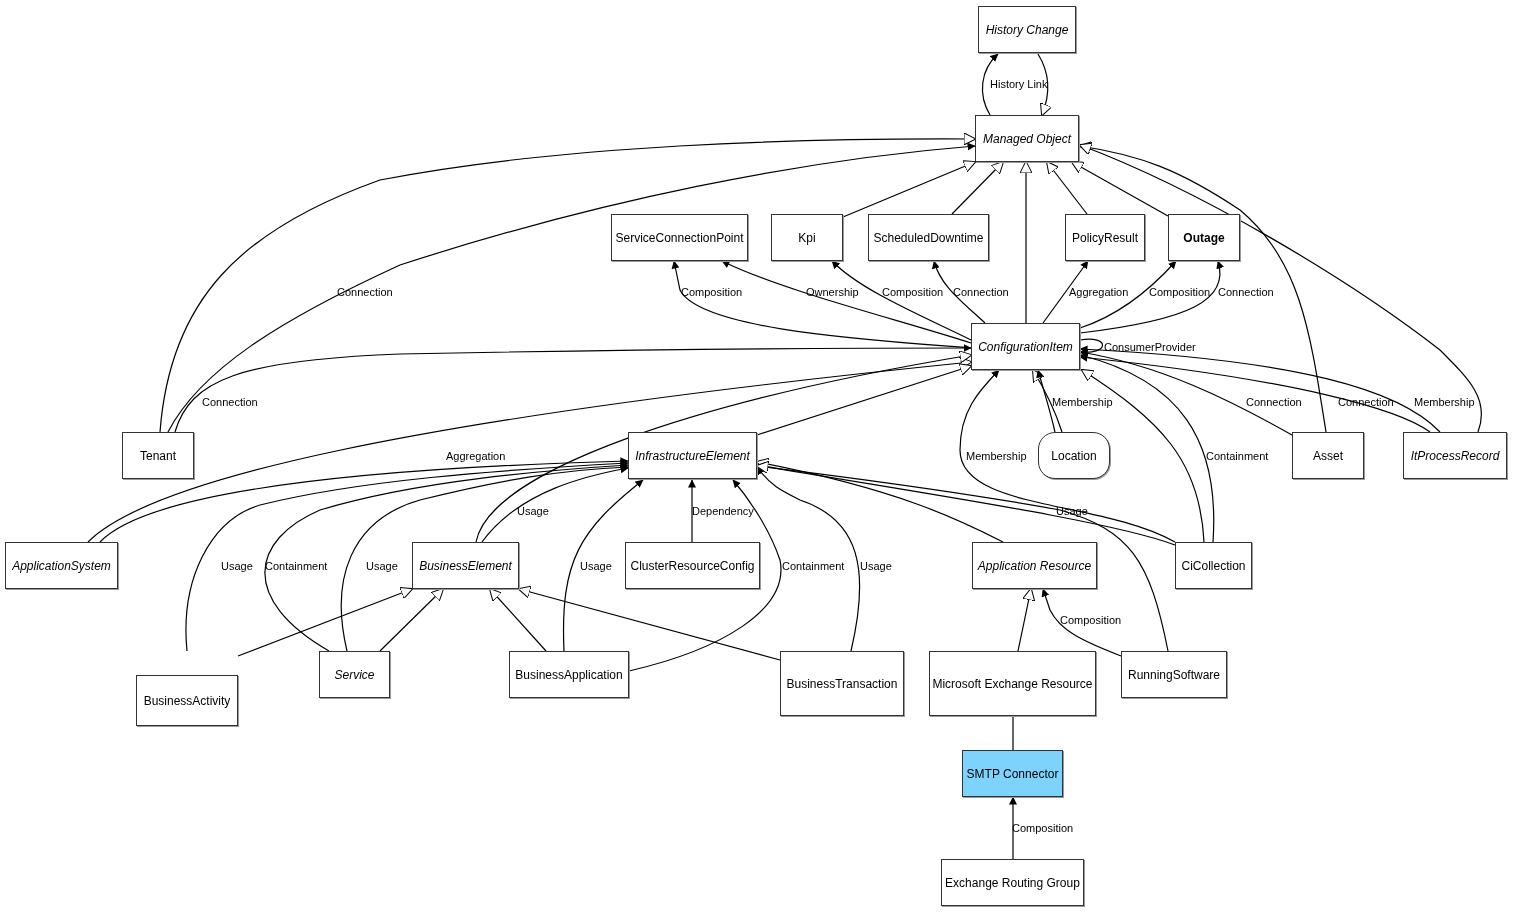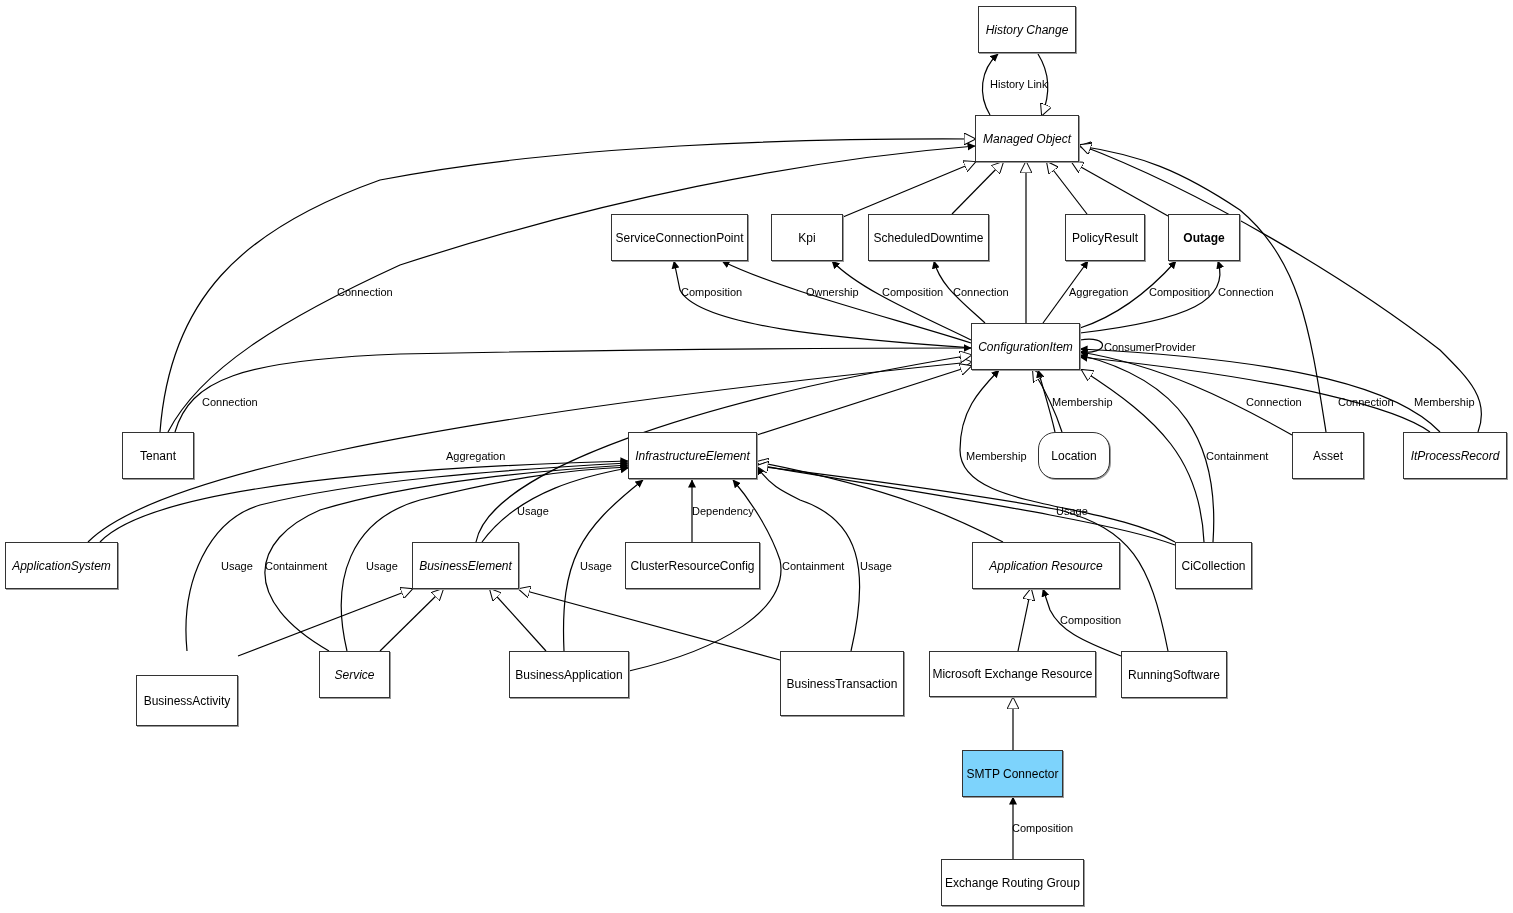--- a/index.html
+++ b/index.html
@@ -124,39 +124,39 @@
     </div>
     <div class="node abstract" style="left: 5px; top: 542px; width: 113px; height: 47px;">
       <span>ApplicationSystem</span>
     </div>
     <div class="node abstract" style="left: 412px; top: 542px; width: 107px; height: 47px;">
       <span>BusinessElement</span>
     </div>
     <div class="node" style="left: 625px; top: 542px; width: 135px; height: 47px;">
       <span>ClusterResourceConfig</span>
     </div>
-    <div class="node abstract" style="left: 972px; top: 542px; width: 148px; height: 47px;">
+    <div class="node abstract" style="left: 972px; top: 542px; width: 125px; height: 47px;">
       <span>Application Resource</span>
     </div>
     <div class="node" style="left: 1175px; top: 542px; width: 77px; height: 47px;">
       <span>CiCollection</span>
     </div>
     <div class="node" style="left: 136px; top: 675px; width: 102px; height: 51px;">
       <span>BusinessActivity</span>
     </div>
     <div class="node abstract" style="left: 319px; top: 651px; width: 71px; height: 47px;">
       <span>Service</span>
     </div>
     <div class="node" style="left: 509px; top: 651px; width: 120px; height: 47px;">
       <span>BusinessApplication</span>
     </div>
     <div class="node" style="left: 780px; top: 651px; width: 124px; height: 65px;">
       <span>BusinessTransaction</span>
     </div>
-    <div class="node" style="left: 929px; top: 651px; width: 167px; height: 46px; text-align: center;">
+    <div class="node" style="left: 929px; top: 651px; width: 167px; height: 65px; text-align: center;">
       <span>Microsoft Exchange Resource</span>
     </div>
     <div class="node" style="left: 1121px; top: 651px; width: 106px; height: 47px;">
       <span>RunningSoftware</span>
     </div>
     <div class="node selected" style="left: 962px; top: 750px; width: 101px; height: 47px;">
       <span>SMTP Connector</span>
     </div>
     <div class="node" style="left: 941px; top: 859px; width: 143px; height: 47px;">
       <span>Exchange Routing Group</span>

